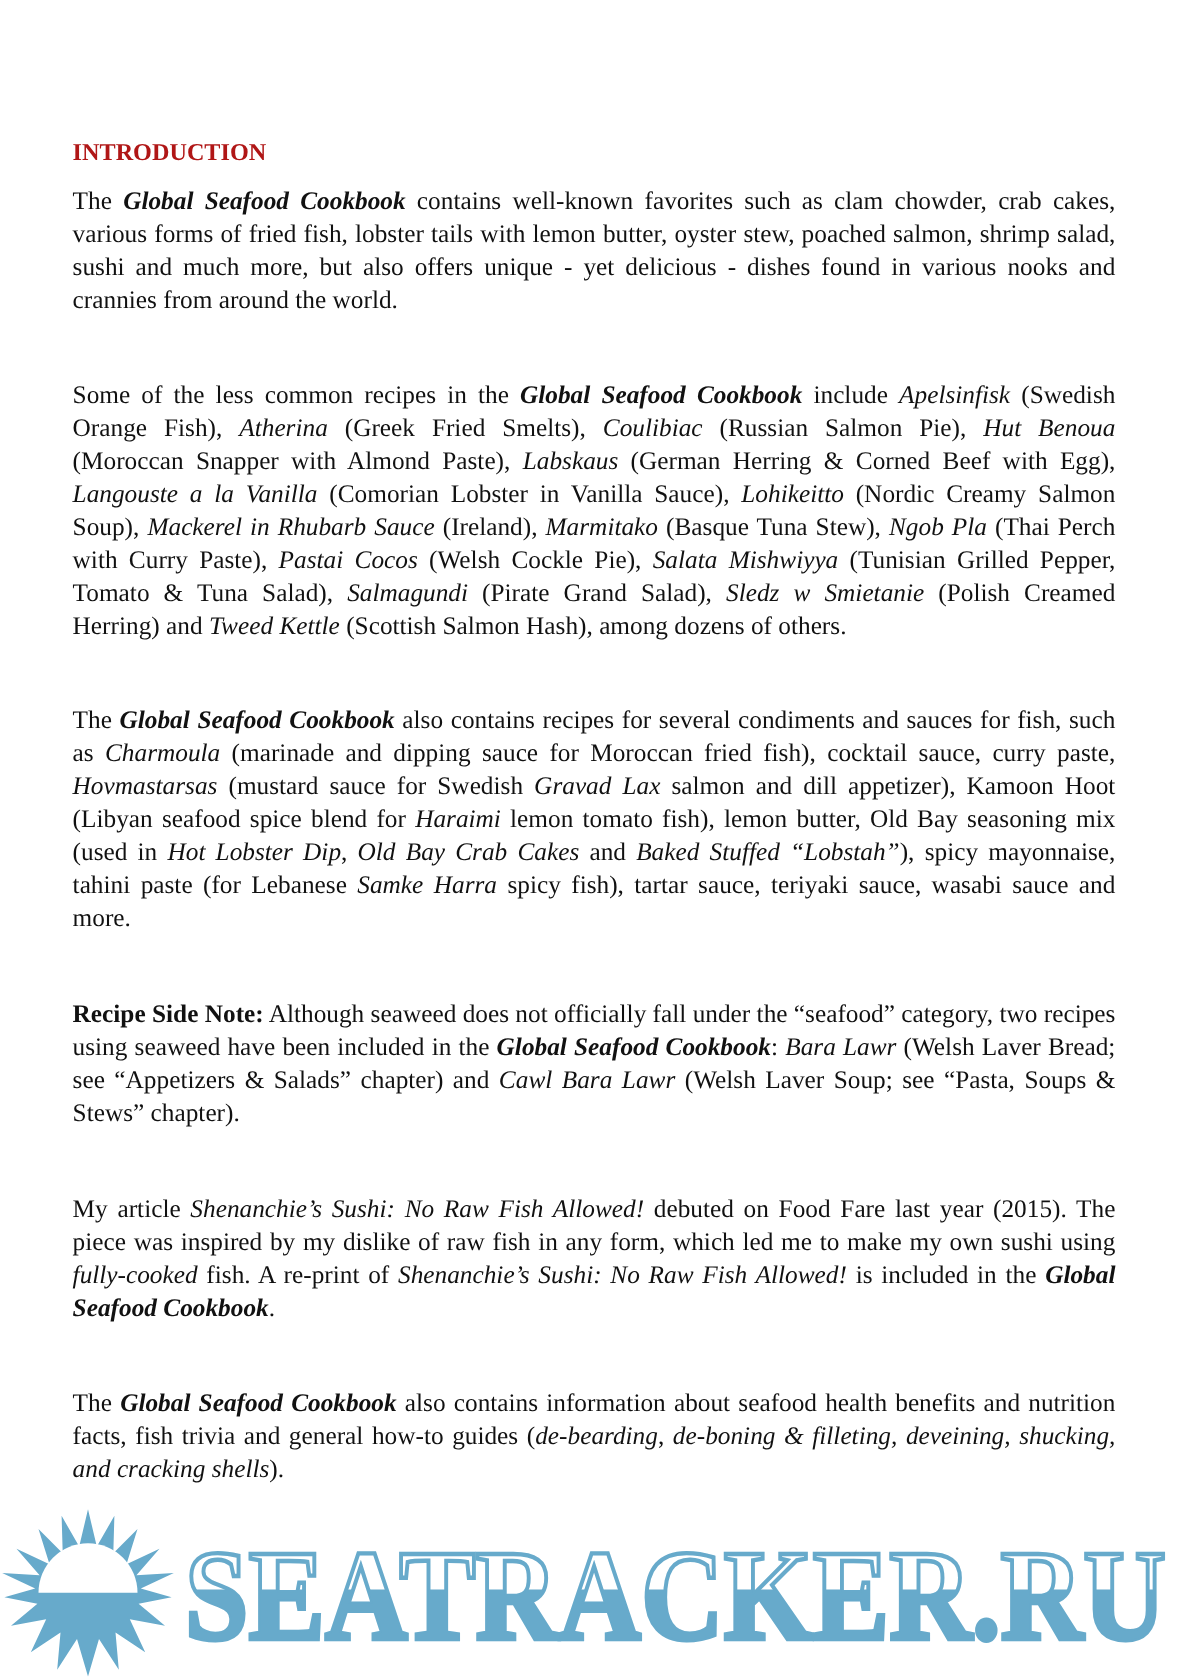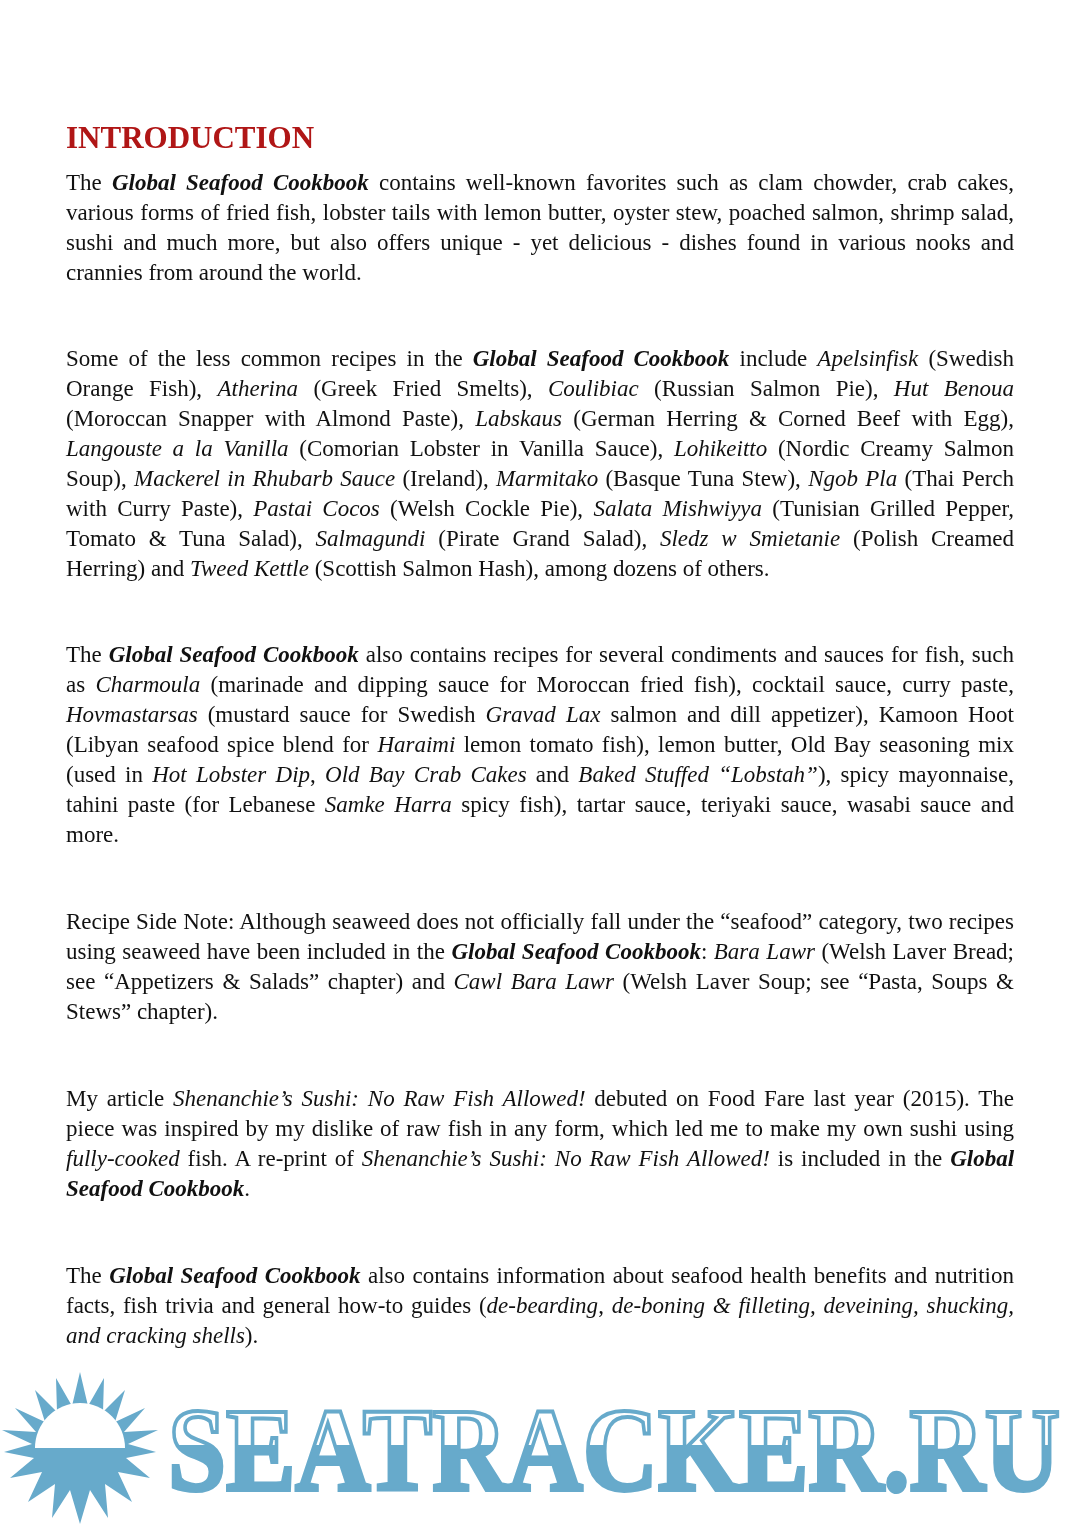--- a/index.html
+++ b/index.html
@@ -18,36 +18,36 @@
   .page {
     position: absolute;
     left: 66px;
     top: 118px;
     width: 948px;
   }
   h1.heading {
     margin: 0 0 10px 0;
     font-family: "Liberation Serif", serif;
     font-weight: bold;
-    font-size: 31px;
+    font-size: 22px;
     line-height: 40px;
     color: #b01616;
     letter-spacing: 0px;
   }
   p.para {
     margin: 0;
     font-size: 23px;
     line-height: 30px;
     text-align: justify;
   }
   .gap-lg { height: 56px; }
   .gap-md { height: 57px; }
   b.bi { font-weight: bold; font-style: italic; }
   i { }
-  b { font-weight: normal; }
+  b { font-weight: bold; }
 
   
   .watermark {
     position: absolute;
     left: 0;
     top: 1370px;
     width: 1080px;
     height: 157px;
     pointer-events: none;
     text-decoration: underline;

